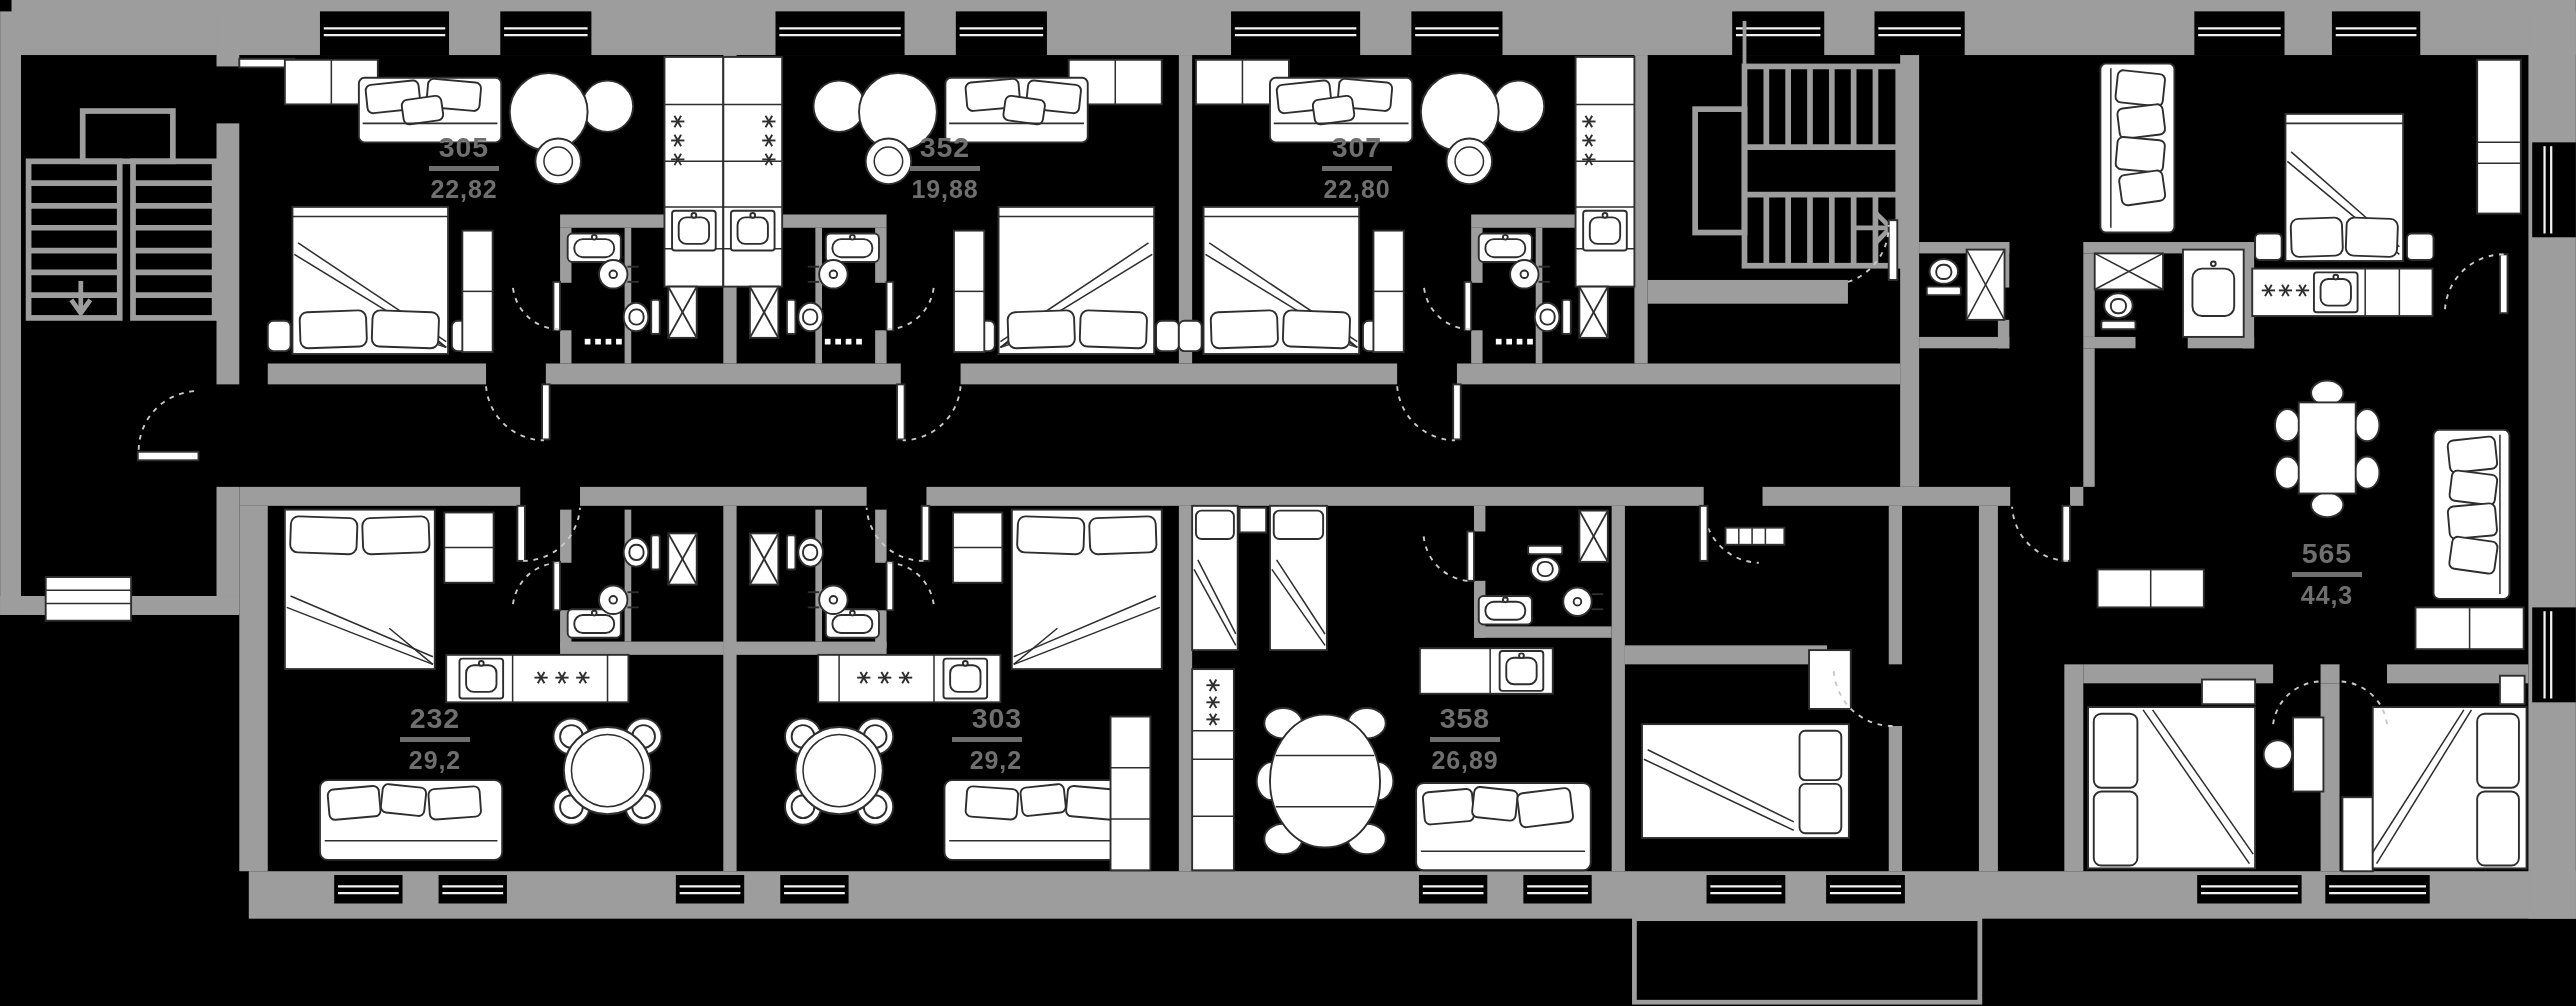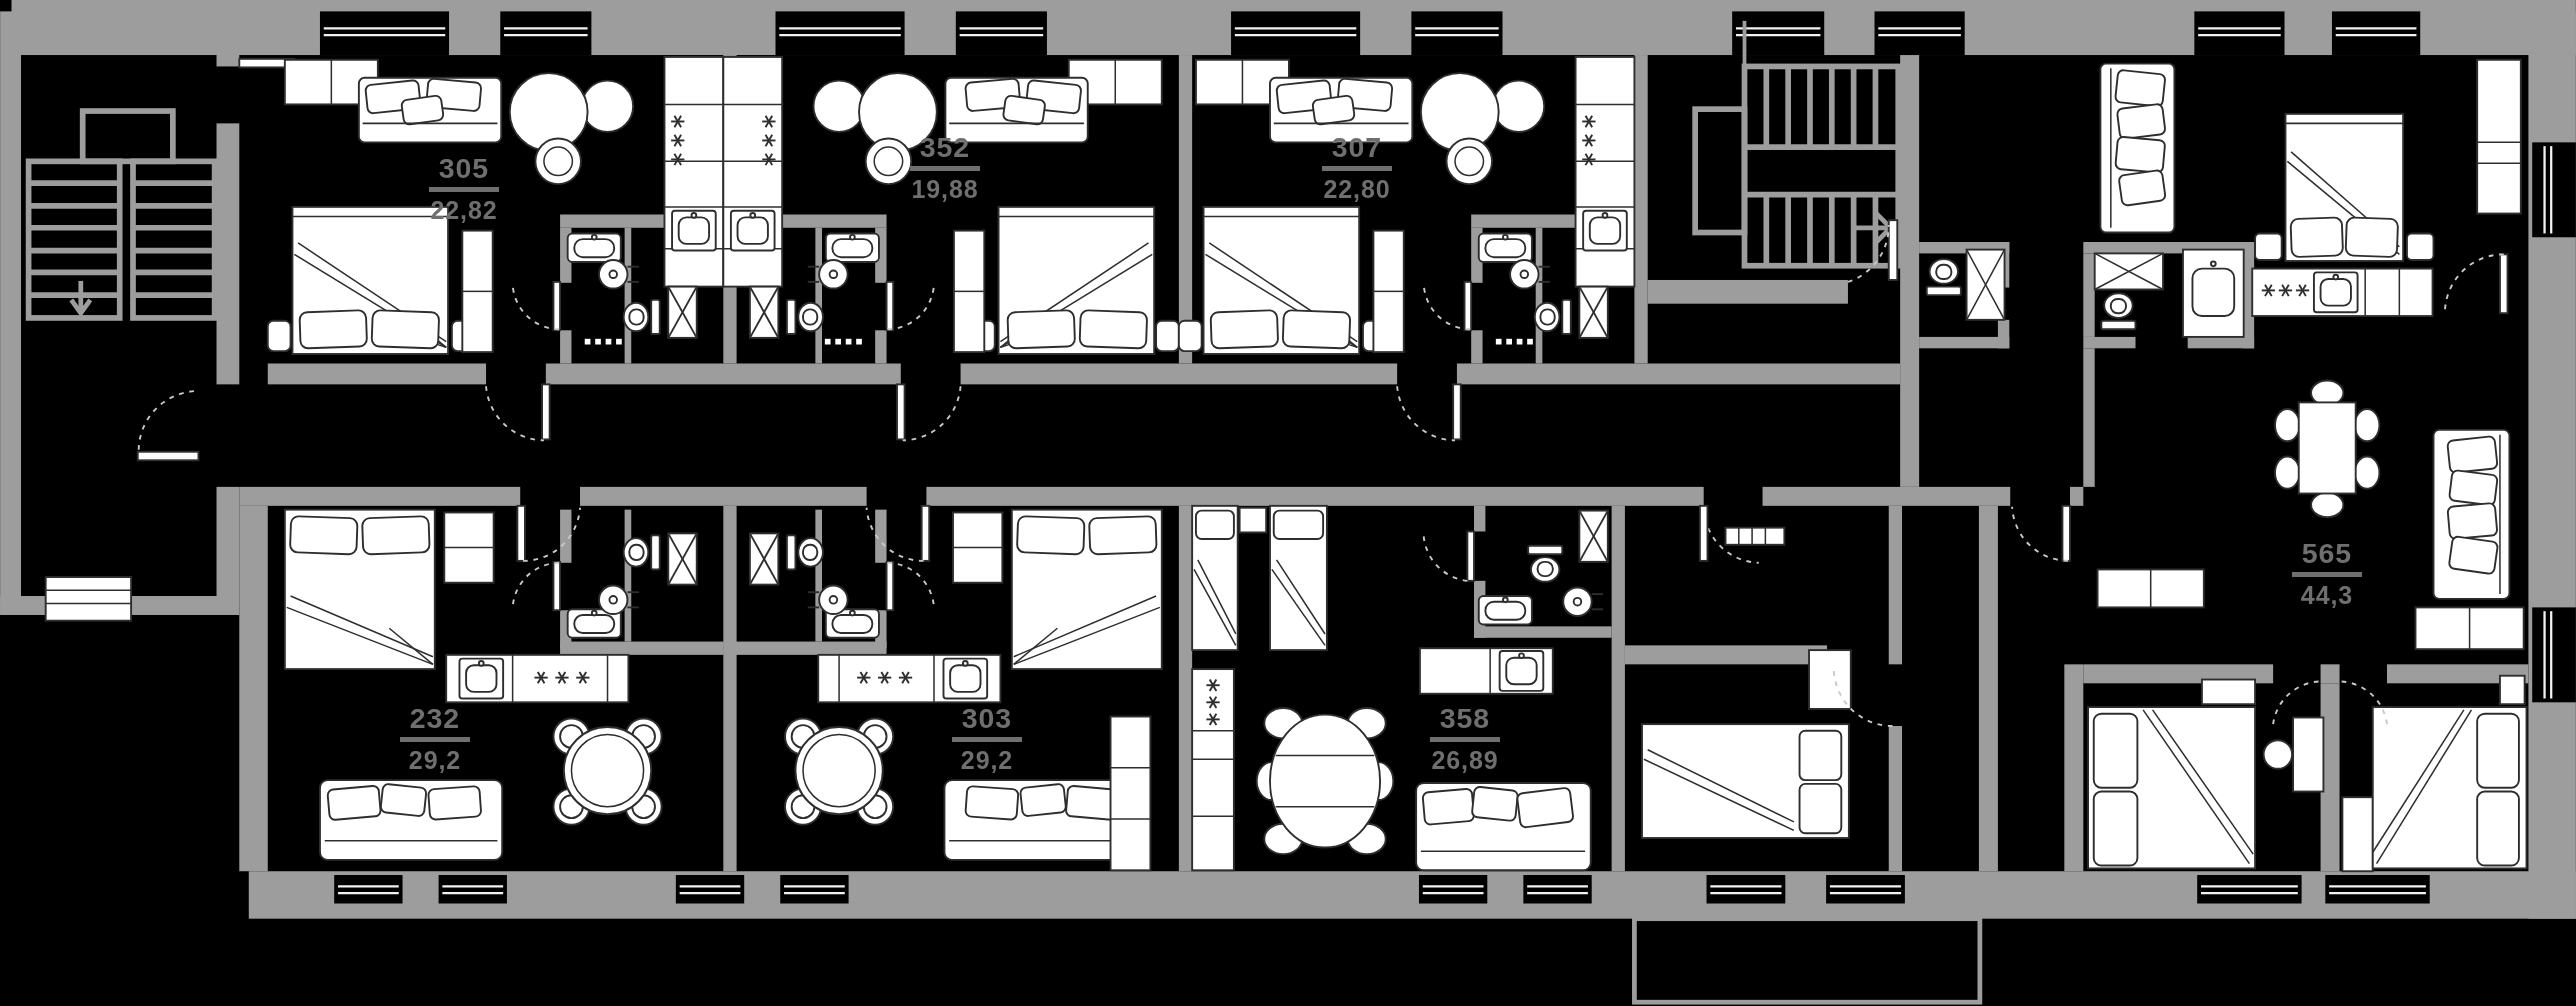--- a/index.html
+++ b/index.html
@@ -648,41 +648,41 @@
     <rect class="f" x="2173" y="533" width="8" height="58"></rect>
     <path class="arc" d="M 2179 591 A 60 60 0 0 1 2120 534"></path>
   </g>
   <path class="arc" d="M 2395 763 A 52 52 0 0 1 2443 718"></path>
   <path class="arc" d="M 2515 763 A 52 52 0 0 0 2467 718"></path>
 </g>
 
 <rect x="1722" y="968" width="364" height="88" fill="#000" stroke="#9d9d9d" stroke-width="5"></rect>
 </svg>
 
-<div class="apt-label" style="left:464px;top:133px;margin-top:21px;">
+<div class="apt-label" style="left:464px;top:133px;">
   <div class="apt-num">305</div>
   <div class="apt-rule"></div>
   <div class="apt-area">22,82</div>
 </div>
 <div class="apt-label" style="left:945px;top:133px;">
   <div class="apt-num">352</div>
   <div class="apt-rule"></div>
   <div class="apt-area">19,88</div>
 </div>
 <div class="apt-label" style="left:1357px;top:133px;">
   <div class="apt-num">307</div>
   <div class="apt-rule"></div>
   <div class="apt-area">22,80</div>
 </div>
 <div class="apt-label" style="left:435px;top:704px;">
   <div class="apt-num">232</div>
   <div class="apt-rule"></div>
   <div class="apt-area">29,2</div>
 </div>
-<div class="apt-label" style="left:987px;top:704px;">
+<div class="apt-label" style="left:987px;top:704px;text-align:right;">
   <div class="apt-num">303</div>
   <div class="apt-rule"></div>
   <div class="apt-area">29,2</div>
 </div>
 <div class="apt-label" style="left:1465px;top:704px;">
   <div class="apt-num">358</div>
   <div class="apt-rule"></div>
   <div class="apt-area">26,89</div>
 </div>
 <div class="apt-label" style="left:2327px;top:539px;">

